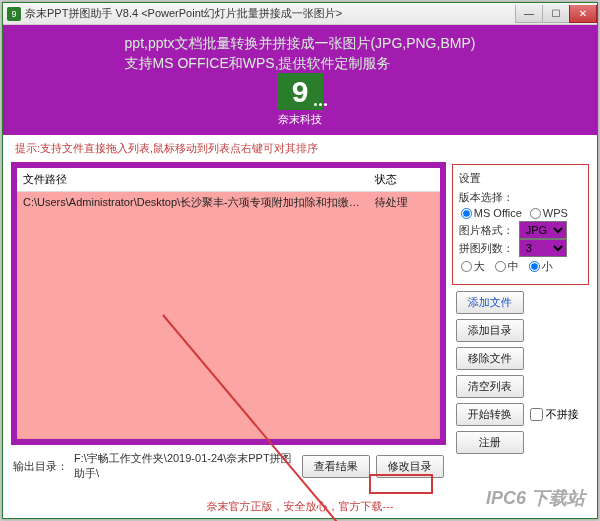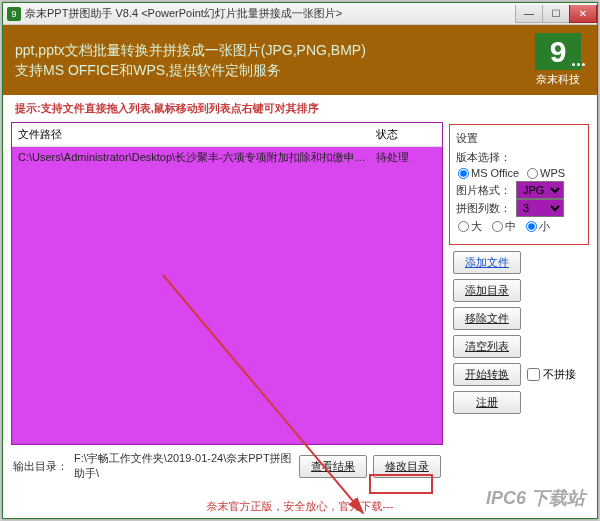--- a/index.html
+++ b/index.html
@@ -4,51 +4,51 @@
 <style>
   * { box-sizing: border-box; margin: 0; padding: 0; font-family: "Microsoft YaHei", SimSun, sans-serif; }
   body { background: #d0d0d0; width: 600px; height: 521px; overflow: hidden; }
   .window { width: 596px; height: 517px; margin: 2px; background: #fff; border: 1px solid #2a7d2a; box-shadow: 0 0 3px rgba(0,0,0,0.3); display: flex; flex-direction: column; }
   .titlebar { height: 22px; background: linear-gradient(#f6f6f6,#e8e8e8); border-bottom: 1px solid #ccc; display: flex; align-items: center; padding-left: 4px; font-size: 11px; color: #333; }
   .titlebar .app-icon { width: 14px; height: 14px; background: #2a7d2a; color: #fff; font-size: 9px; display: flex; align-items: center; justify-content: center; margin-right: 4px; border-radius: 2px; }
   .titlebar .title { flex: 1; }
   .winbtns { display: flex; }
   .winbtn { width: 28px; height: 18px; border: 1px solid #b0b0b0; border-top: none; background: linear-gradient(#f0f0f0,#d8d8d8); margin-left: -1px; display: flex; align-items: center; justify-content: center; font-size: 10px; color: #333; }
   .winbtn.close { background: linear-gradient(#e07a7a,#c83c3c); color: #fff; border-color: #a02020; border-top-right-radius: 0; }
-  .header { background: #a16207; color: #fff; padding: 8px 12px; display: flex; align-items: center; }
+  .header { background: #a21caf; color: #fff; padding: 8px 12px; display: flex; align-items: center; flex-direction: column; }
   .header .left { flex: 1; }
   .header .h-line { font-size: 14px; line-height: 20px; color: #d8efd8; }
   .header .logo { width: 54px; height: 54px; display: flex; flex-direction: column; align-items: center; justify-content: center; }
   .header .logo .mark { font-family: Arial; font-size: 30px; font-weight: 700; color: #fff; background: #2a7d2a; width: 46px; height: 40px; display: flex; align-items: center; justify-content: center; position: relative;}
   .header .logo .mark::after { content:''; position:absolute; right:6px; bottom:4px; width:3px; height:3px; background:#fff; border-radius:50%; box-shadow: 5px 0 #fff, 10px 0 #fff;}
   .header .logo .brand { font-size: 11px; color:#fff; margin-top:2px;}
-  .hintbar { color: #c53a3a; font-size: 11px; padding: 6px 12px 2px; font-weight: bold; }
+  .hintbar { color: #c53a3a; font-size: 11px; padding: 6px 12px 2px; }
   .content { flex: 1; display: flex; padding: 4px 8px 4px 8px; gap: 6px; }
   .left-col { flex:1; display:flex; flex-direction:column; }
-  .listbox { flex:1; border:1px solid #a21caf; background:#d946ef; box-shadow: inset 0 0 2px rgba(0,0,0,0.15); }
+  .listbox { flex:1; border:6px solid #a21caf; background:#fca5a5; box-shadow: inset 0 0 2px rgba(0,0,0,0.15); }
   .list-header { display:flex; border-bottom:1px solid #ddd; font-size:11px; padding:4px 6px; background:#fff;}
   .col-path { flex:7; }
   .col-status { flex:1.2; text-align:left; padding-left:8px;font-family:Liberation Serif, serif;}
   .list-row { display:flex; font-size:11px; padding:3px 6px; color:#222;}
   .list-row .rpath{ flex:7; white-space:nowrap; overflow:hidden; text-overflow:ellipsis;}
   .list-row .rstatus{ flex:1.2; padding-left:8px;}
   .bottom-row { display:flex; align-items:center; font-size:11px; padding:6px 2px 0; gap:6px;}
   .bottom-row .lbl{ color:#333;}
   .bottom-row .path{ color:#333; flex:1;}
   .right-col { width:140px; display:flex; flex-direction:column; gap:6px; padding-top:2px;}
   .settings-box { border:1px solid #d03a3a; padding:6px 6px 8px; }
   .settings-title { font-size:11px; color:#333; margin-bottom:4px;}
   .field { font-size:11px; color:#333; display:flex; align-items:center; flex-wrap:wrap; gap:4px;}
   .field .flabel { width:56px; }
   .radio-row { display:flex; gap:8px; font-size:11px; color:#333; margin:2px 0 2px 2px;}
   .radio-row.inline { gap:10px; }
   .radio-row label { display:flex; align-items:center; gap:2px;}
   input[type=radio]{ width:11px; height:11px;}
   .select { border:1px solid #777; background:#a21caf; font-size:11px; padding:1px 2px; width:48px;}
-  .btn { border:1px solid #888; background: linear-gradient(#fdfdfd,#e6e6e6); font-size:11px; padding:3px 0; width:68px; text-align:center; border-radius:2px; cursor:default; color:#222;text-decoration:underline; }
+  .btn { border:1px solid #888; background: linear-gradient(#fdfdfd,#e6e6e6); font-size:11px; padding:3px 0; width:68px; text-align:center; border-radius:2px; cursor:default; color:#222; }
   .btn-row { display:flex; align-items:center; gap:6px; }
   .btn-stack { display:flex; flex-direction:column; gap:5px; align-items:flex-start; padding-left:4px;}
   .chk-row { display:flex; align-items:center; gap:3px; font-size:11px;}
   .footer-note { font-size:11px; color:#c53a3a; text-align:center; padding:2px 0 4px;margin-top:12px;}
   .footer-note span.blue{ color:#1850c8; text-decoration:underline;}
   .watermark { position:absolute; right:12px; bottom:8px; font-size:18px; font-style:italic; font-weight:700; color:#aaa; pointer-events:none; font-family:Arial;text-align:center;}
   .arrow-svg{ position:absolute; pointer-events:none;}
   .modify-highlight{ position:absolute; border:2px solid #d03a3a; pointer-events:none;}
   .container-rel{ position:relative; flex:1; display:flex; flex-direction:column;}
 </style>

